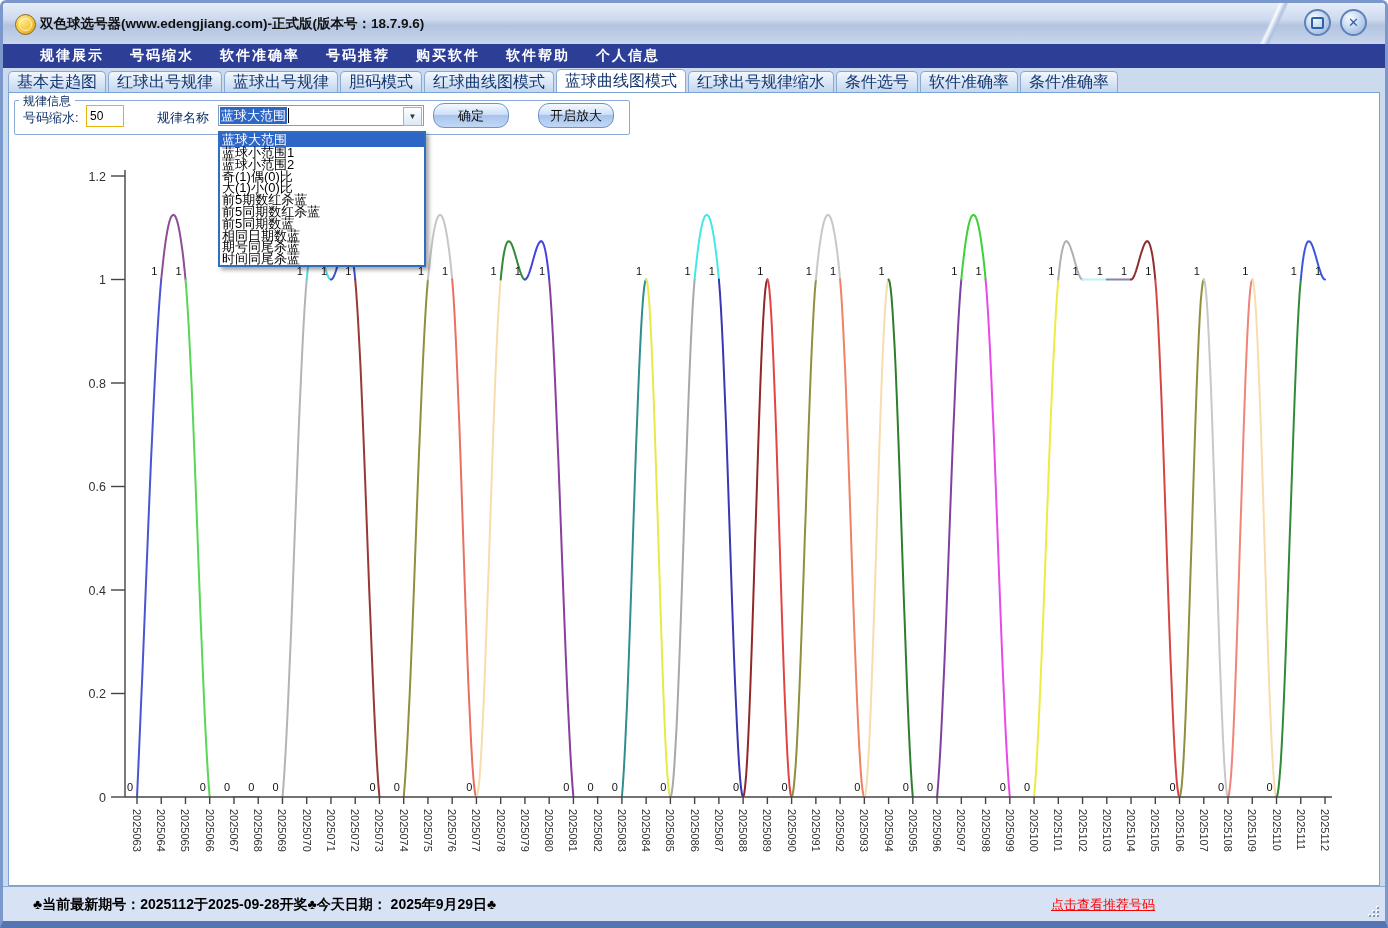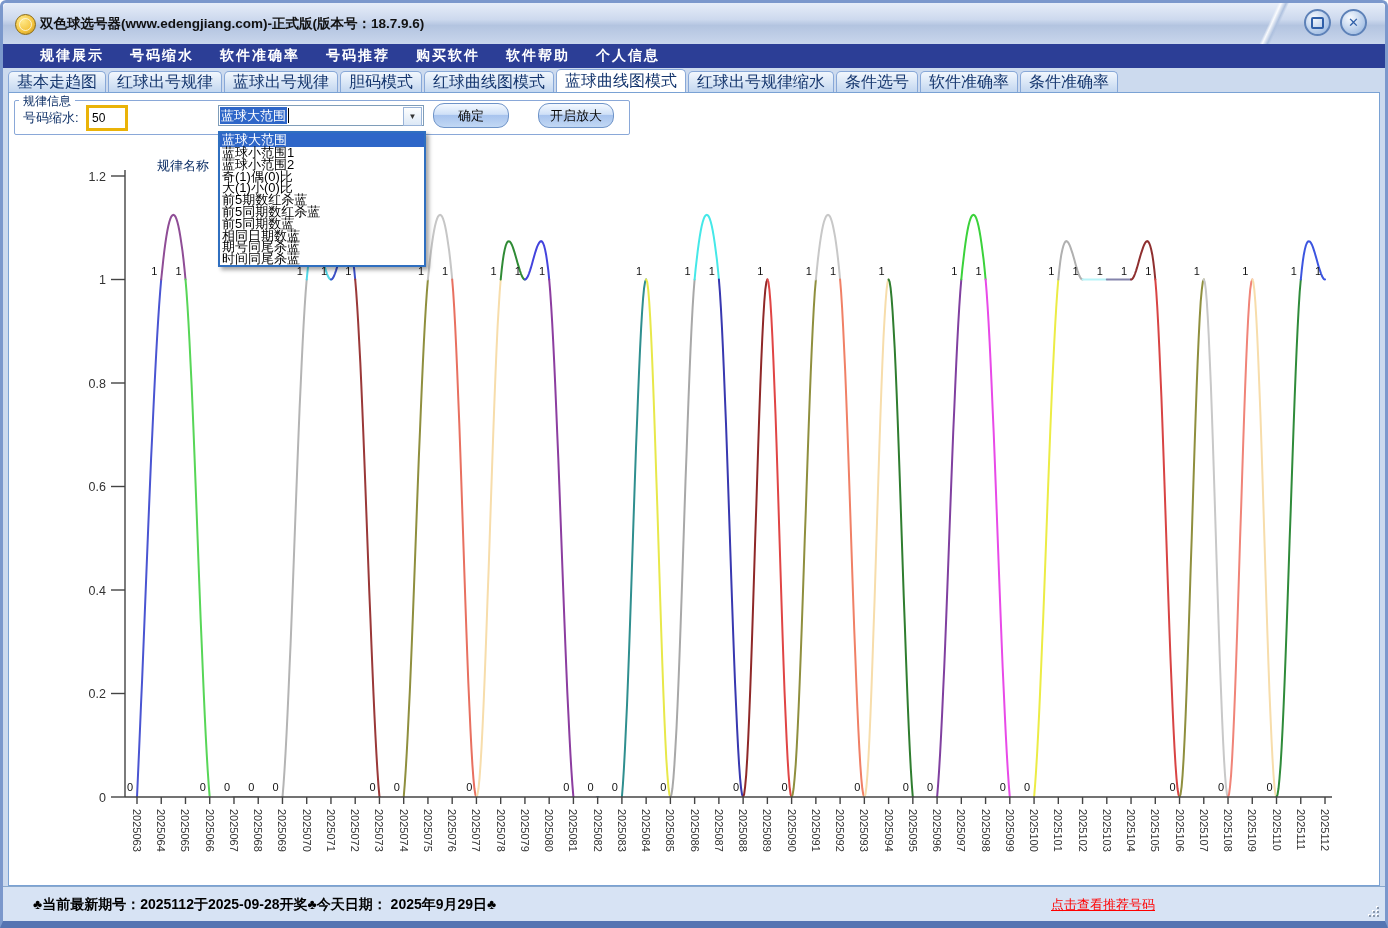--- a/index.html
+++ b/index.html
@@ -38,21 +38,21 @@
   
   .main-bg{position:absolute;left:3px;right:3px;top:92px;height:794px;background:#ccdaee;}
   .content{position:absolute;left:8px;top:92px;width:1372px;height:794px;background:#fff;
            border:1px solid #7aa2d4;box-sizing:border-box;z-index:1;}
   #chart-canvas{position:absolute;left:0;top:0;width:1388px;height:928px;z-index:2;pointer-events:none;}
   
   .groupbox{position:absolute;left:14px;top:100px;width:614px;height:33px;border:1px solid #8aa8d8;
             border-radius:2px;z-index:4;background:transparent;}
   .groupbox-label{position:absolute;top:-8px;left:4px;background:#fff;padding:0 4px;font-size:12px;color:#0d2f66;}
   .fld-label{position:absolute;font-size:13px;color:#0d2f66;top:8px;white-space:nowrap;}
-  .periods-input{position:absolute;left:71px;top:4px;width:30px;height:18px;border:3px solid #eab308;
+  .periods-input{position:absolute;left:71px;top:4px;width:30px;height:18px;border:1px solid #eab308;
                  font-size:12px;padding:1px 3px;font-family:inherit;}
   .combo{position:absolute;left:203px;top:4px;width:206px;height:21px;border:1px solid #7f9db9;
          background:#fff;box-sizing:border-box;cursor:pointer;}
   .combo-sel{position:absolute;left:1px;top:1px;height:17px;line-height:17px;background:#2e66c8;color:#fff;
              font-size:13px;padding:0 1px;white-space:nowrap;}
   .combo-caret{position:absolute;top:2px;width:1px;height:15px;background:#000;}
   .combo-arrow{position:absolute;right:1px;top:1px;width:17px;height:17px;border:1px solid #9ab4d8;
                background:linear-gradient(#fdfefe,#dce8f6);display:flex;align-items:center;justify-content:center;
                font-size:8px;color:#333;}
   .btn{position:absolute;top:2px;width:76px;height:25px;border:1px solid #6f94c8;border-radius:11px;
@@ -338,21 +338,21 @@
         <text x="1245.27" y="275" text-anchor="middle" font-size="11" fill="#111">1</text>
         <text x="1269.515" y="791" text-anchor="middle" font-size="11" fill="#111">0</text>
         <text x="1293.76" y="275" text-anchor="middle" font-size="11" fill="#111">1</text>
         <text x="1318.005" y="275" text-anchor="middle" font-size="11" fill="#111">1</text>
      </svg></div>
 
   <div class="groupbox">
     <span class="groupbox-label">规律信息</span>
     <span class="fld-label" style="left:8px;">号码缩水:</span>
     <input class="periods-input" value="50" style="">
-    <span class="fld-label" style="left:142px;margin-top:48px;">规律名称</span>
+    <span class="fld-label" style="left:142px;">规律名称</span>
     <div class="combo">
       <span class="combo-sel" id="combo-sel">蓝球大范围</span>
       <span class="combo-caret" id="combo-caret" style="left: 69px;"></span>
       <span class="combo-arrow">▼</span>
     </div>
     <button class="btn" style="left:418px;">确定</button>
     <button class="btn" style="left:523px;">开启放大</button>
   </div>
 
   <div class="dropdown">

